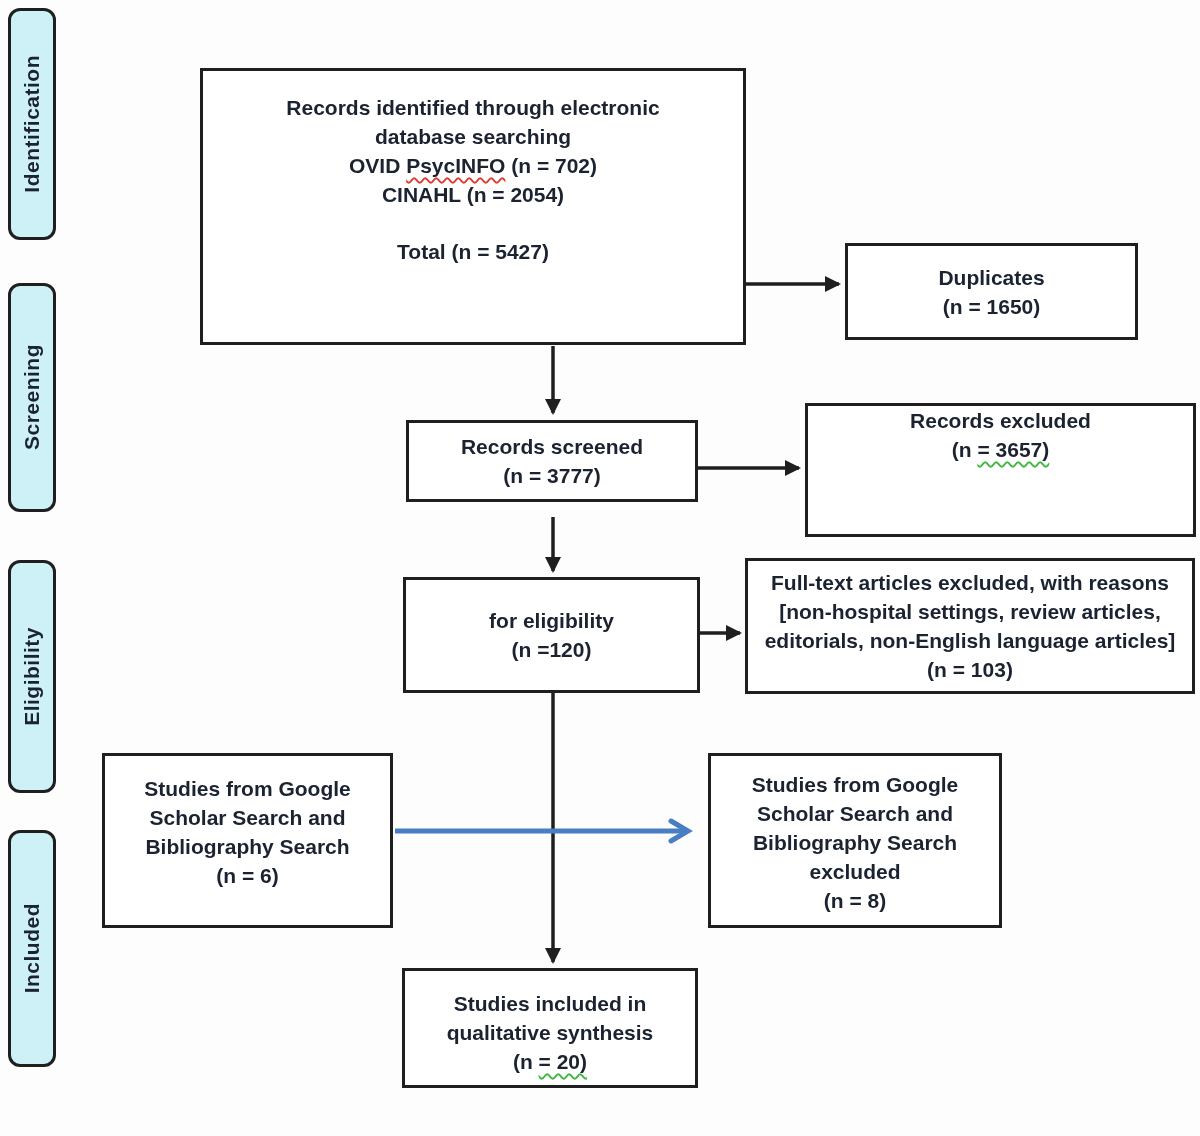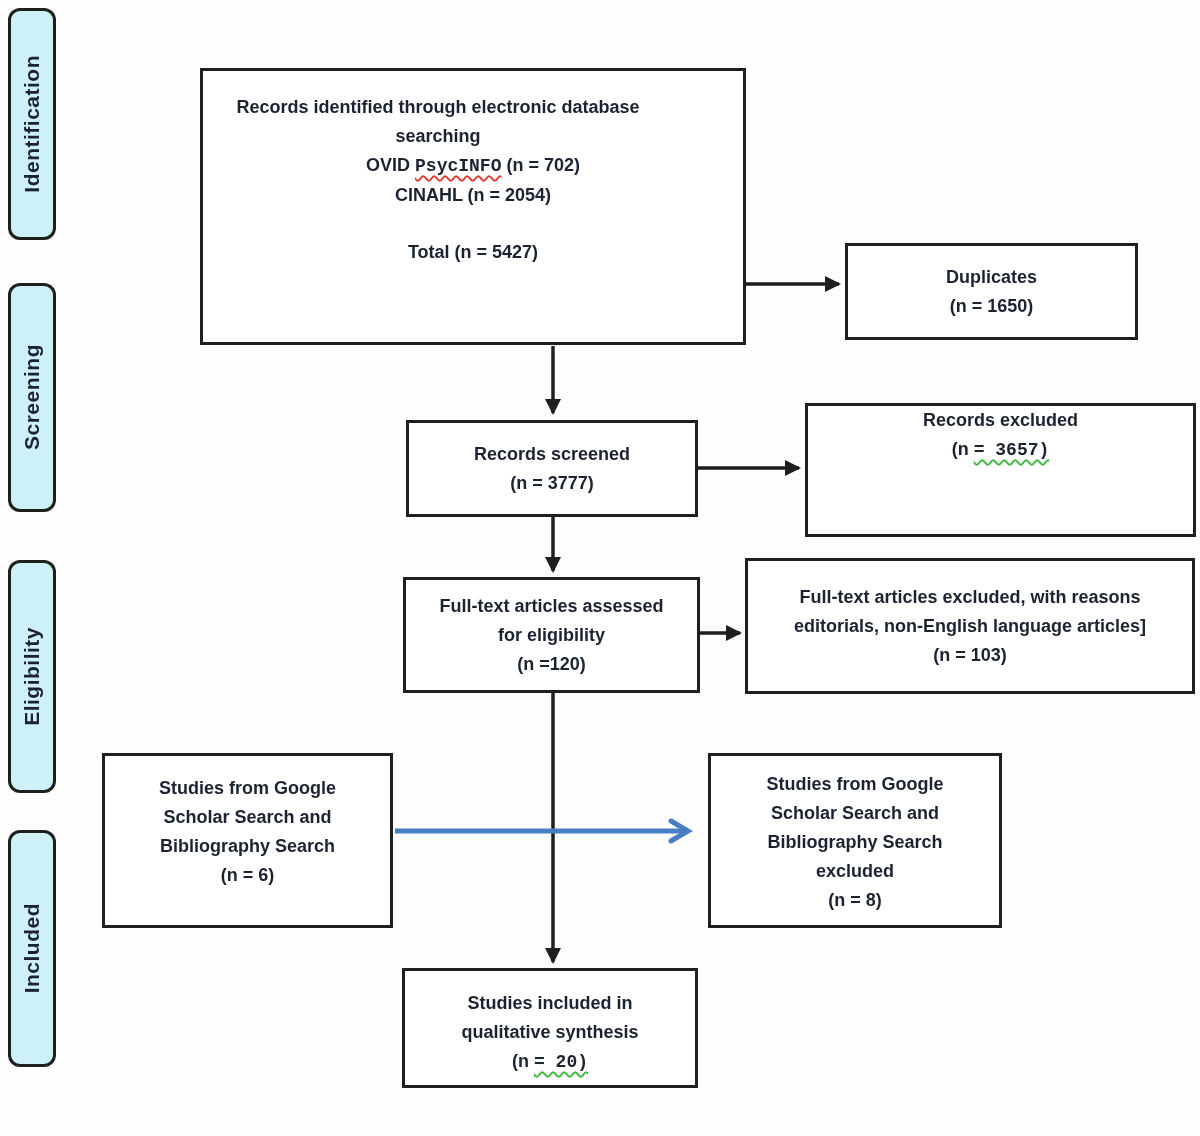--- a/index.html
+++ b/index.html
@@ -52,52 +52,51 @@
   .st-screening      { left: 8px;  top: 283px; width: 48px; height: 229px; }
   .st-eligibility    { left: 8px;  top: 560px; width: 48px; height: 233px; }
   .st-included       { left: 8px;  top: 830px; width: 48px; height: 237px; }
   
   .box {
     position: absolute;
     background: #ffffff;
     border: 3px solid var(--box-border);
     display: flex;
     flex-direction: column;
+    align-items: center;
     justify-content: center;
     text-align: center;
     font-weight: bold;
-    font-size: 18px;
+    font-size: 21px;
     line-height: 29px;
   }
   .b-identified   { left: 200px; top: 68px;  width: 546px; height: 277px; justify-content: flex-start; padding-top: 22px; }
   .b-duplicates   { left: 845px; top: 243px; width: 293px; height: 97px; }
-  .b-screened     { left: 406px; top: 420px; width: 292px; height: 97px; }
+  .b-screened     { left: 406px; top: 420px; width: 292px; height: 82px; }
   .b-rec-excluded { left: 805px; top: 403px; width: 391px; height: 134px; justify-content: flex-start; }
   .b-ft-assessed  { left: 403px; top: 577px; width: 297px; height: 116px; }
   .b-ft-excluded  { left: 745px; top: 558px; width: 450px; height: 136px; }
   .b-google       { left: 102px; top: 753px; width: 291px; height: 175px; justify-content: flex-start; padding-top: 18px; }
   .b-google-exc   { left: 708px; top: 753px; width: 294px; height: 175px; justify-content: flex-start; padding-top: 14px; }
   .b-included     { left: 402px; top: 968px; width: 296px; height: 120px; justify-content: flex-start; padding-top: 18px; }
   .b-identified .heading { max-width: 470px; }
   .spacer { height: 28px; }
   .wavy-red {
     text-decoration-line: underline;
     text-decoration-style: wavy;
     text-decoration-color: var(--wavy-red);
     text-decoration-thickness: 2px;
     text-underline-offset: 4px;
-    font-family: Liberation Mono, monospace;
   }
   .wavy-green {
     text-decoration-line: underline;
     text-decoration-style: wavy;
     text-decoration-color: var(--wavy-green);
     text-decoration-thickness: 2px;
     text-underline-offset: 4px;
-    font-family: Liberation Mono, monospace;
   }
 </style>
 </head>
 <body>
 
 <div class="canvas">
 
   <svg class="arrows" viewBox="0 0 1200 1136">
     <defs>
       <marker id="tri" markerUnits="userSpaceOnUse" markerWidth="18" markerHeight="18" viewBox="0 0 18 18" refX="15" refY="9" orient="auto">
@@ -146,27 +145,27 @@
     <div>Records screened</div>
     <div>(n = 3777)</div>
   </div>
 
   <div class="box b-rec-excluded">
     <div>Records excluded</div>
     <div><span>(n </span><span class="wavy-green">= 3657)</span></div>
   </div>
 
   <div class="box b-ft-assessed">
-    <div>Full-text articles assessed</div>
     <div>for eligibility</div>
     <div>(n =120)</div>
   </div>
 
   <div class="box b-ft-excluded">
     <div>Full-text articles excluded, with reasons</div>
+    <div>[non-hospital settings, review articles,</div>
     <div>editorials, non-English language articles]</div>
     <div>(n = 103)</div>
   </div>
 
   <div class="box b-google">
     <div>Studies from Google</div>
     <div>Scholar Search and</div>
     <div>Bibliography Search</div>
     <div>(n = 6)</div>
   </div>

